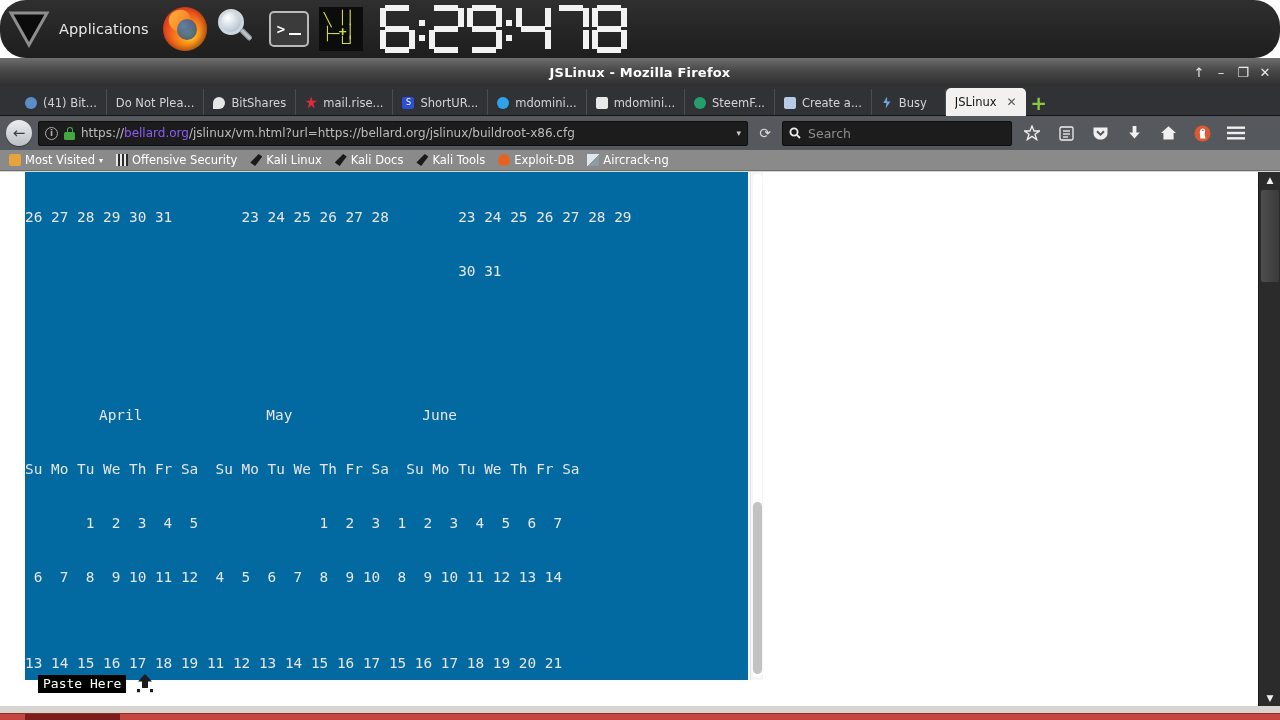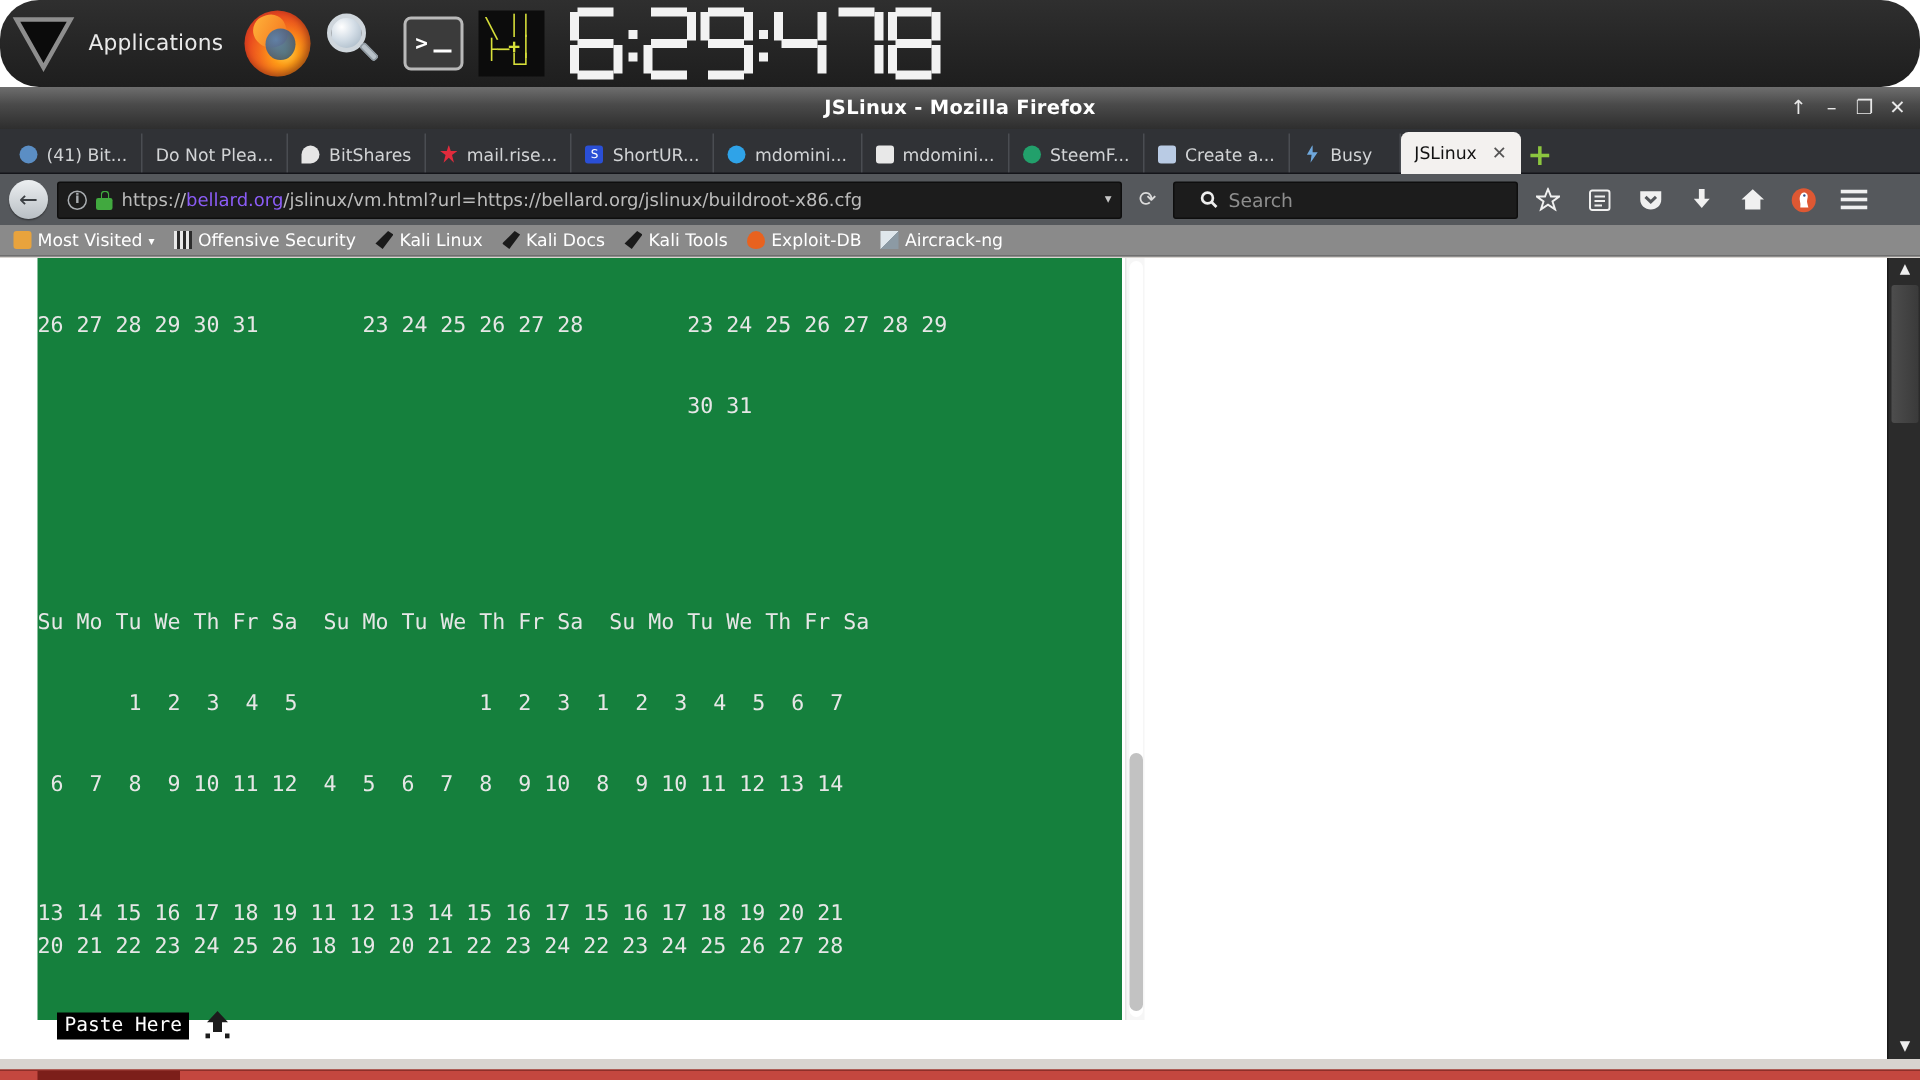--- a/index.html
+++ b/index.html
@@ -70,21 +70,21 @@
 
   #titlebar { height:28px; width:100%;
     background:linear-gradient(to bottom,#6e6e6e 0%,#4a4a4a 42%,#2e2e2e 100%);
     position:relative; display:flex; align-items:center; justify-content:center; }
   #title-text { color:#ffffff; font-size:13px; font-weight:700; letter-spacing:.2px; }
   #winbtns { position:absolute; right:4px; top:0; height:28px; display:flex; align-items:center; }
   .wbtn { width:22px; height:28px; display:flex; align-items:center; justify-content:center;
     color:#e8e8e8; font-size:13px; cursor:pointer; }
 
   
-  #tabstrip { height:30px; background:#303236; display:flex; align-items:flex-end; padding-left:4px; position:relative; }
+  #tabstrip { height:30px; background:#303236; display:flex; align-items:flex-end; padding-left:16px; position:relative; }
   #tabstrip:after { content:""; position:absolute; left:0; right:0; bottom:0; height:1px; background:#14151a; }
   .tab { height:27px; display:flex; align-items:center; gap:6px; padding:0 9px;
     max-width:106px; min-width:74px; border-right:1px solid #4a4d52;
     color:#d2d4d6; font-size:11.5px; white-space:nowrap; overflow:hidden; cursor:pointer; position:relative; }
   .tab.active { background:#f3f1ef; color:#111; border-right:none;
     border-top-left-radius:5px; border-top-right-radius:5px; height:28px; z-index:3; max-width:130px; }
   .tab .tlabel { overflow:hidden; text-overflow:ellipsis; }
   .tab .fav { width:12px; height:12px; flex:0 0 12px; border-radius:2px; }
   .tab .tclose { margin-left:4px; font-size:12px; color:#555; }
   #newtab { width:26px; height:27px; display:flex; align-items:center; justify-content:center;
@@ -101,38 +101,38 @@
     font-size:9px; line-height:10px; text-align:center; font-weight:700; flex:0 0 13px; }
   #lock-ico { width:11px; height:13px; position:relative; flex:0 0 11px; }
   #lock-ico .body { position:absolute; bottom:0; width:11px; height:8px; background:#41a93f; border-radius:1.5px; }
   #lock-ico .sh { position:absolute; top:0; left:2.5px; width:6px; height:6px; border:1.7px solid #41a93f;
     border-bottom:none; border-radius:3px 3px 0 0; }
   #urltext { flex:1; color:#bcbcbc; font-size:12px; white-space:nowrap; overflow:hidden; font-family:"DejaVu Sans", sans-serif; }
   #urltext b { color:#8b5cf6; font-weight:400; }
   #url-drop { color:#c8c8c8; font-size:9px; }
   #reload { width:22px; height:25px; display:flex; align-items:center; justify-content:center; color:#dcdcdc; font-size:14px; cursor:pointer; }
   #searchbox { flex:0 0 230px; height:25px; background:#1c1c1c; border:1px solid #0e0e0e; border-radius:2px;
-    display:flex; align-items:center; padding:0 17px; gap:7px; cursor:text; }
+    display:flex; align-items:center; padding:0 6px; gap:7px; cursor:text; }
   #searchbox .sph { color:#8e8e8e; font-size:12.5px; }
   .navico { width:28px; height:28px; display:flex; align-items:center; justify-content:center; cursor:pointer; }
 
   
   #bmbar { height:21px; background:#8a8a8a; display:flex; align-items:center; padding:0 4px; gap:3px;
     border-bottom:1px solid #6e6e6e; }
   .bm { display:flex; align-items:center; gap:4px; padding:1px 5px; color:#ffffff; font-size:11.5px;
     white-space:nowrap; cursor:pointer; border-radius:2px; }
   .bmico { width:12px; height:12px; flex:0 0 12px; }
 
   
   #content { position:absolute; left:0; top:0; width:1280px; height:534px; background:#ffffff; top:114px; }
 
   
   #vm {
     position:absolute; left:25px; top:0px; width:723px; height:508px;
-    background:#15803d; overflow:hidden;
+    background:#0369a1; overflow:hidden;
     font-family:"DejaVu Sans Mono", monospace;
     color:#e6e6e6; font-size:14.4px; line-height:18px;
     white-space:pre; letter-spacing:0px;
   }
   #vm .row { height:18px; }
 
   
   #vmscroll { position:absolute; left:750px; top:0; width:13px; height:508px; background:#f6f6f6;
     border-left:1px solid #e3e3e3; }
   #vmscroll .track { position:absolute; left:2px; top:2px; width:9px; bottom:2px;
@@ -419,20 +419,21 @@
   </div>
 
   <div id="content">
 
     <div id="vm">
       <div class="row">26 27 28 29 30 31        23 24 25 26 27 28        23 24 25 26 27 28 29</div>
       <div class="row">                                                  30 31</div>
       <div class="row">&nbsp;</div>
 
       
+      <div class="row"><span style="margin-left:74px;">April</span><span style="margin-left:124px;">May</span><span style="margin-left:130px;">June</span></div>
       <div class="row"><span>Su Mo Tu We Th Fr Sa</span>  <span>Su Mo Tu We Th Fr Sa</span>  <span>Su Mo Tu We Th Fr Sa</span></div>
       <div class="row"><span style="display:inline-block;width:21ch;">       1  2  3  4  5</span><span style="display:inline-block;width:21ch;">             1  2  3</span><span> 1  2  3  4  5  6  7</span></div>
       <div class="row"><span style="display:inline-block;width:21ch;"> 6  7  8  9 10 11 12</span><span style="display:inline-block;width:21ch;"> 4  5  6  7  8  9 10</span><span> 8  9 10 11 12 13 14</span></div>
       <div class="row"><span style="display:inline-block;width:21ch;margin-top:32px;">13 14 15 16 17 18 19</span><span style="display:inline-block;width:21ch;">11 12 13 14 15 16 17</span><span>15 16 17 18 19 20 21</span></div>
       <div class="row"><span style="display:inline-block;width:21ch;">20 21 22 23 24 25 26</span><span style="display:inline-block;width:21ch;">18 19 20 21 22 23 24</span><span>22 23 24 25 26 27 28</span></div>
       
       
 
       
       

